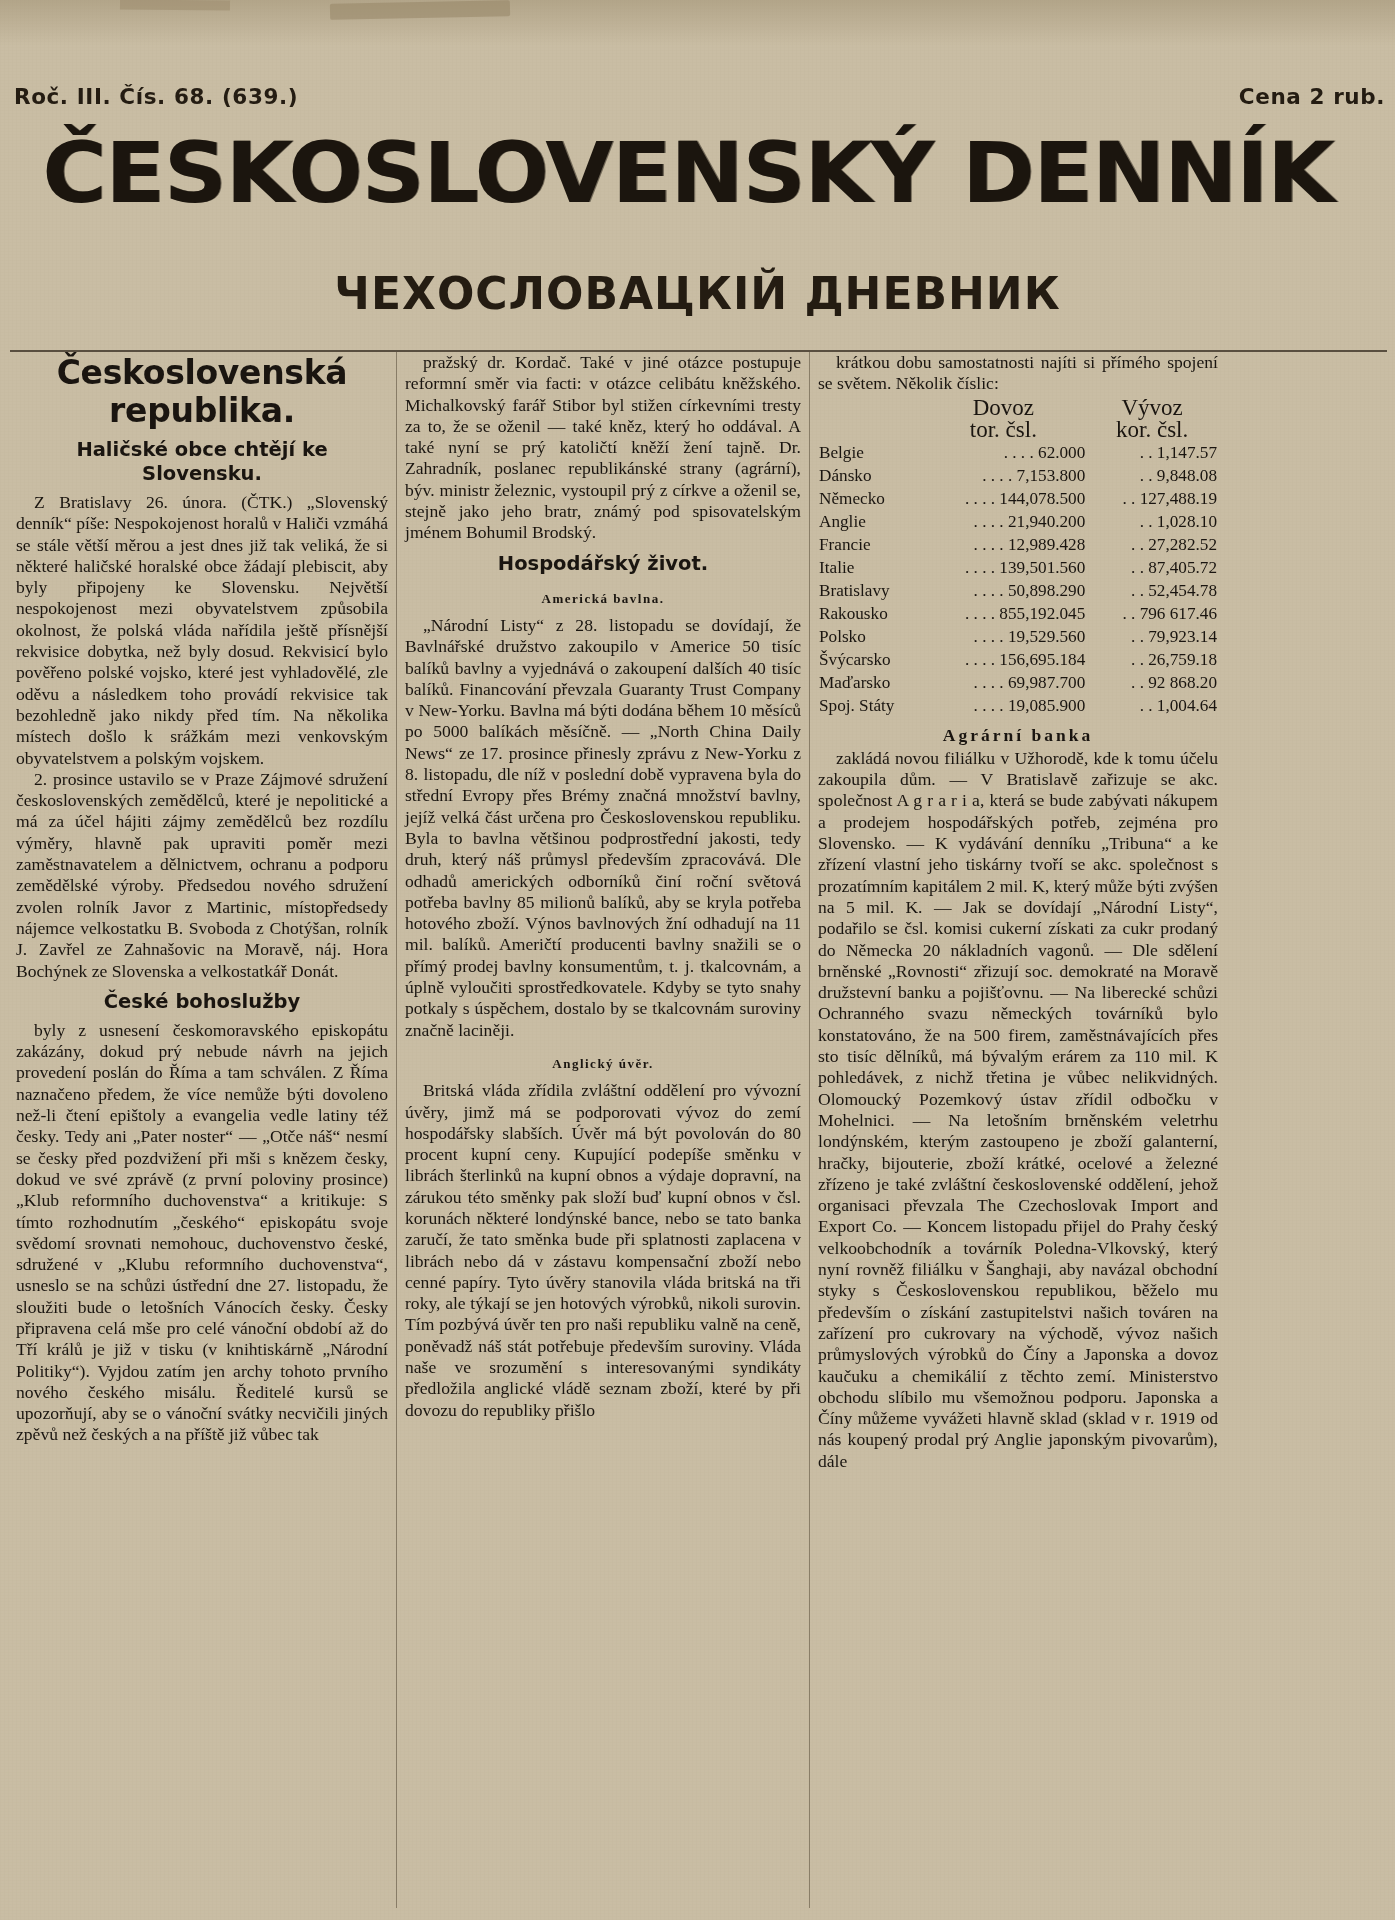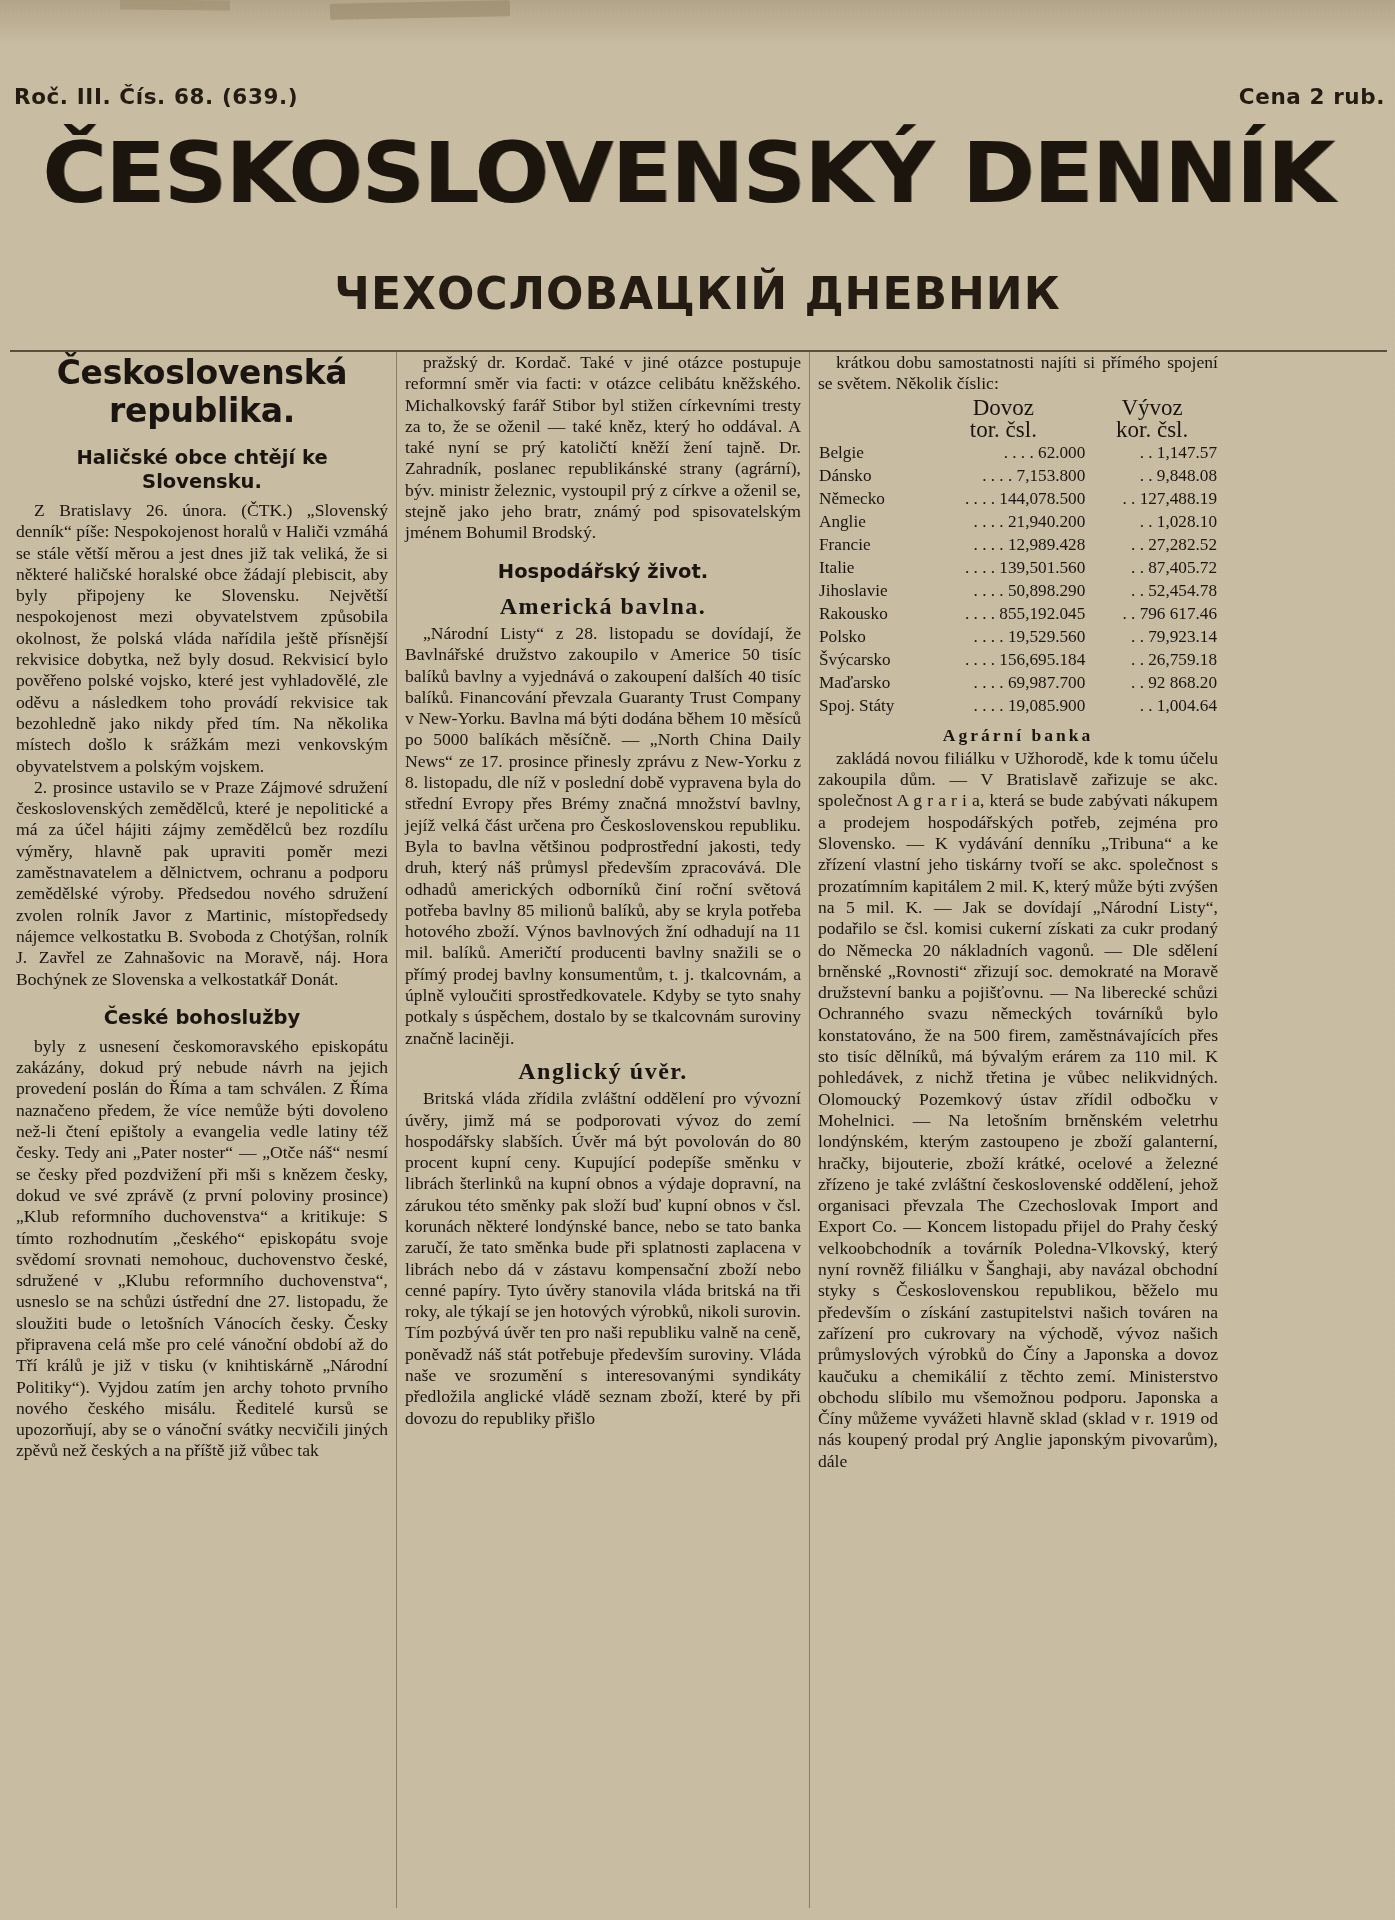--- a/index.html
+++ b/index.html
@@ -158,26 +158,26 @@
     text-align: center;
     letter-spacing: -0.3px;
     margin: 2px 0 4px;
   }
   .headline-sub {
     font-family: "DejaVu Sans", sans-serif;
     font-weight: bold;
     font-size: 19.5px;
     line-height: 24px;
     text-align: center;
-    margin: 16px 0 6px;
+    margin: 8px 0 6px;
   }
   .headline-serif {
     font-family: "Liberation Serif", serif;
     font-weight: bold;
-    font-size: 24px;
+    font-size: 13px;
     text-align: center;
     letter-spacing: 1.5px;
     margin: 12px 0 6px;
   }
 
   
   .trade-table {
     width: 100%;
     border-collapse: collapse;
     font-size: 17.2px;
@@ -296,21 +296,21 @@
               <td class="country">Francie</td>
               <td class="num">.  .  .  . 12,989.428</td>
               <td class="num">. . 27,282.52</td>
             </tr>
             <tr>
               <td class="country">Italie</td>
               <td class="num">.  .  .  . 139,501.560</td>
               <td class="num">. . 87,405.72</td>
             </tr>
             <tr>
-              <td class="country">Jihoslavie</td>
+              <td class="country">Bratislavy</td>
               <td class="num">.  .  .  . 50,898.290</td>
               <td class="num">. . 52,454.78</td>
             </tr>
             <tr>
               <td class="country">Rakousko</td>
               <td class="num">.  .  .  . 855,192.045</td>
               <td class="num">. . 796 617.46</td>
             </tr>
             <tr>
               <td class="country">Polsko</td>

